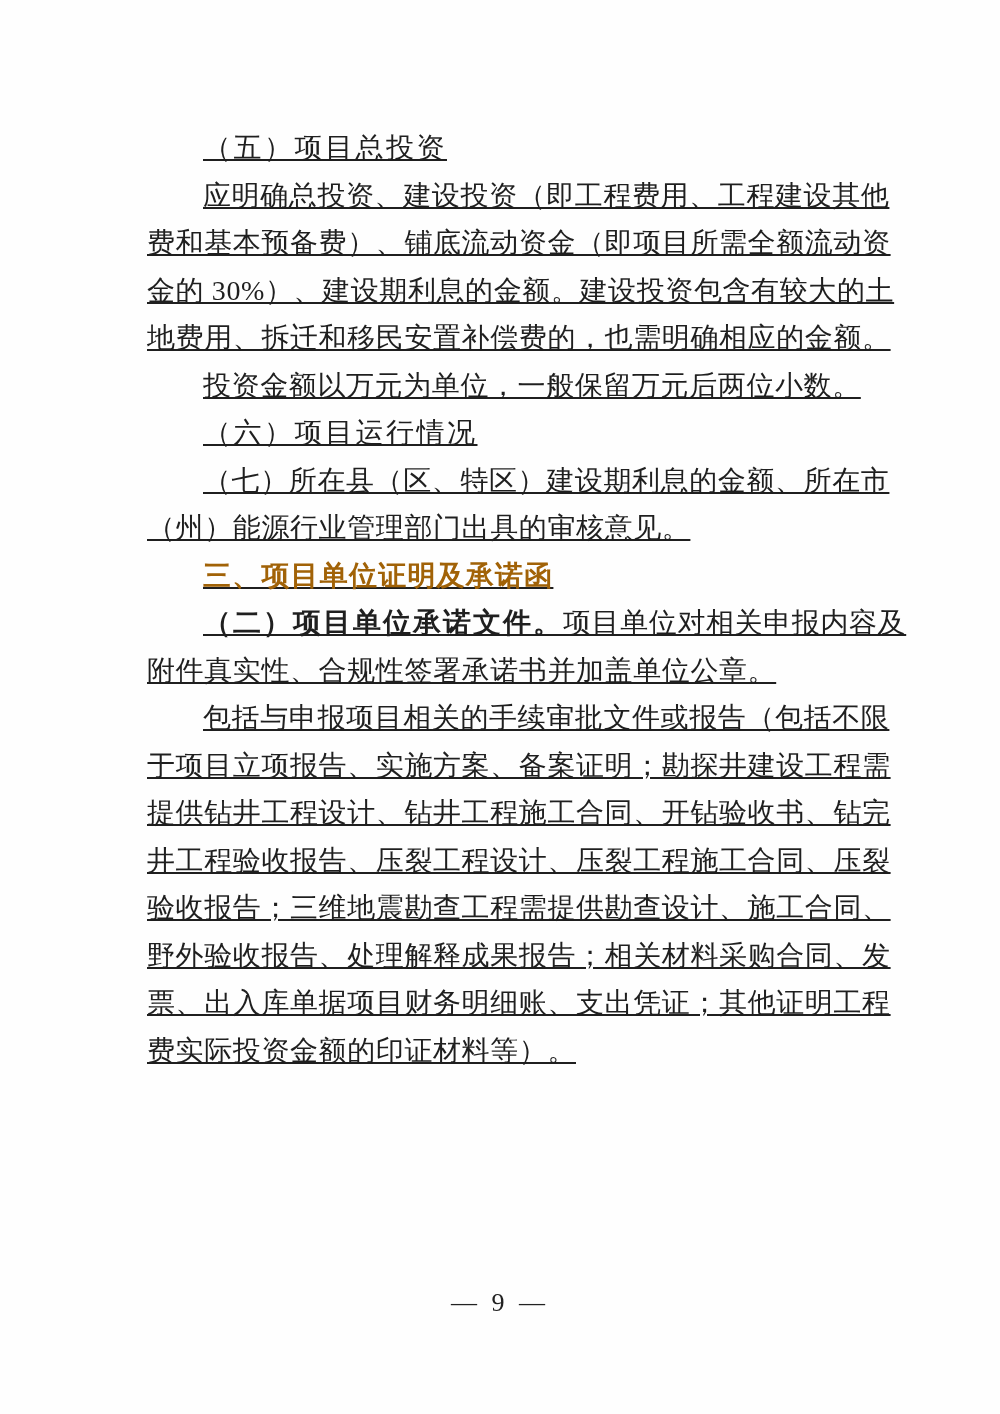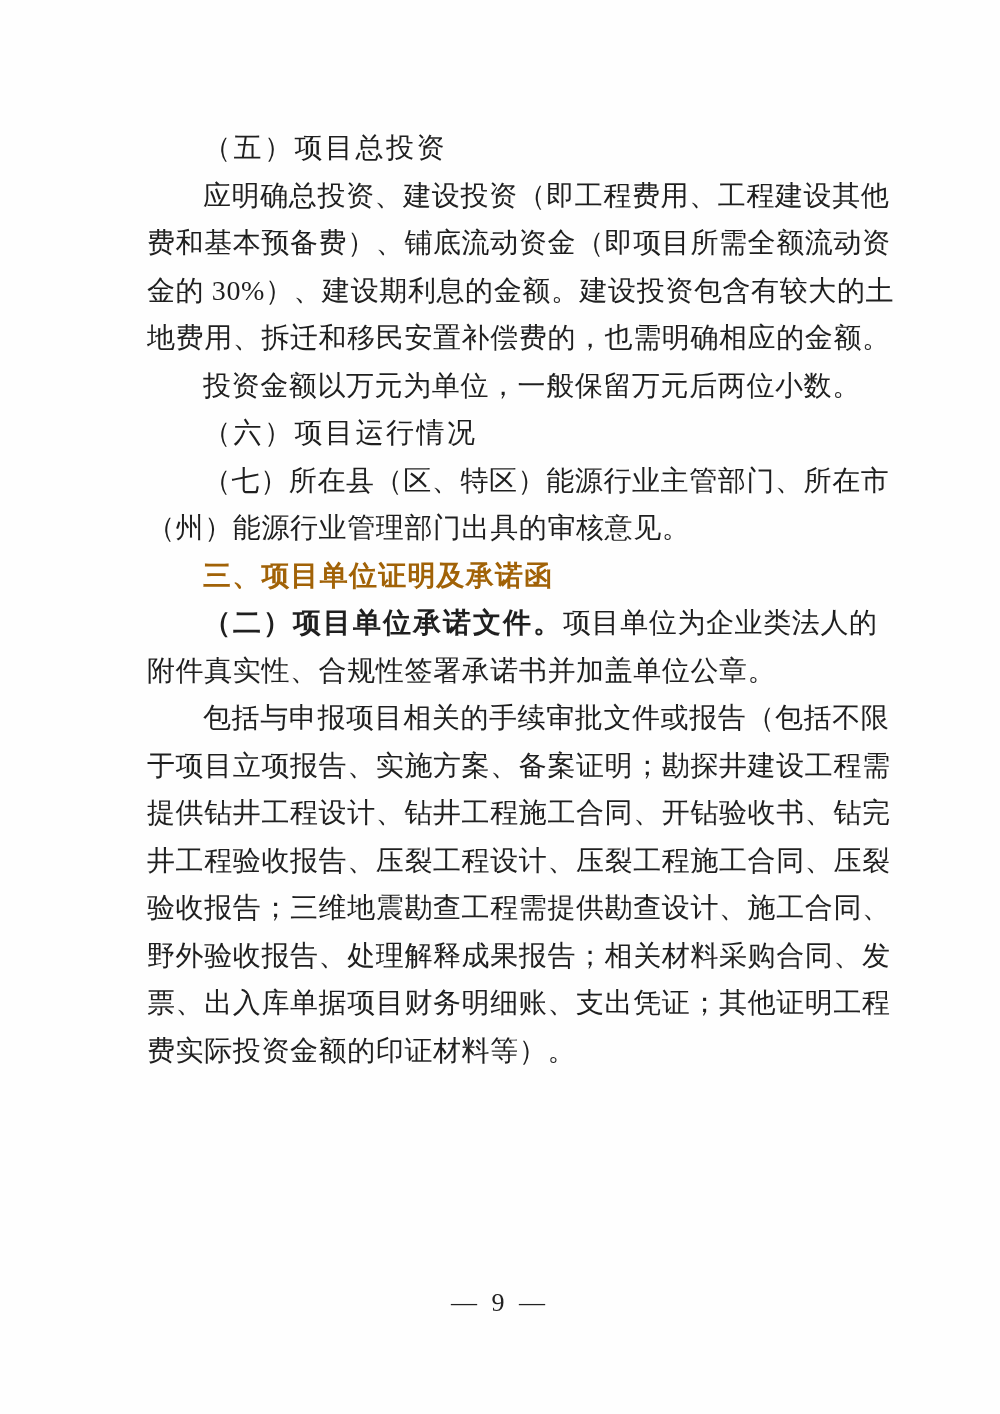--- a/index.html
+++ b/index.html
@@ -15,20 +15,21 @@
     background: #fefefe;
     overflow: hidden;
     font-family: "Liberation Serif", "DejaVu Serif", serif;
     color: #1f1f1f;
   }
   .text-block {
     position: absolute;
     left: 147px;
     top: 124px;
     width: 770px;
+    text-decoration: underline;
   }
   .text-block p {
     margin: 0;
     font-size: 28px;
     line-height: 47.5px;
     letter-spacing: 0.6px;
     white-space: pre-wrap;
     text-indent: 2em;
     color: #1f1f1f;
   }
@@ -77,27 +78,27 @@
 
     <p>应明确总投资、建设投资（即工程费用、工程建设其他
 费和基本预备费）、铺底流动资金（即项目所需全额流动资
 金的 30%）、建设期利息的金额。建设投资包含有较大的土
 地费用、拆迁和移民安置补偿费的，也需明确相应的金额。</p>
 
     <p>投资金额以万元为单位，一般保留万元后两位小数。</p>
 
     <p class="h3">（六）项目运行情况</p>
 
-    <p>（七）所在县（区、特区）能源行业主管部门、所在市
+    <p>（七）所在县（区、特区）建设期利息的金额、所在市
 （州）能源行业管理部门出具的审核意见。</p>
 
     <p class="h2">三、项目单位证明及承诺函</p>
 
 
-    <p><span class="lead-run">（二）项目单位承诺文件。</span><span>项目单位为企业类法人的
+    <p><span class="lead-run">（二）项目单位承诺文件。</span><span>项目单位对相关申报内容及
 附件真实性、合规性签署承诺书并加盖单位公章。</span></p>
 
 
     <p>包括与申报项目相关的手续审批文件或报告（包括不限
 于项目立项报告、实施方案、备案证明；勘探井建设工程需
 提供钻井工程设计、钻井工程施工合同、开钻验收书、钻完
 井工程验收报告、压裂工程设计、压裂工程施工合同、压裂
 验收报告；三维地震勘查工程需提供勘查设计、施工合同、
 野外验收报告、处理解释成果报告；相关材料采购合同、发
 票、出入库单据项目财务明细账、支出凭证；其他证明工程

